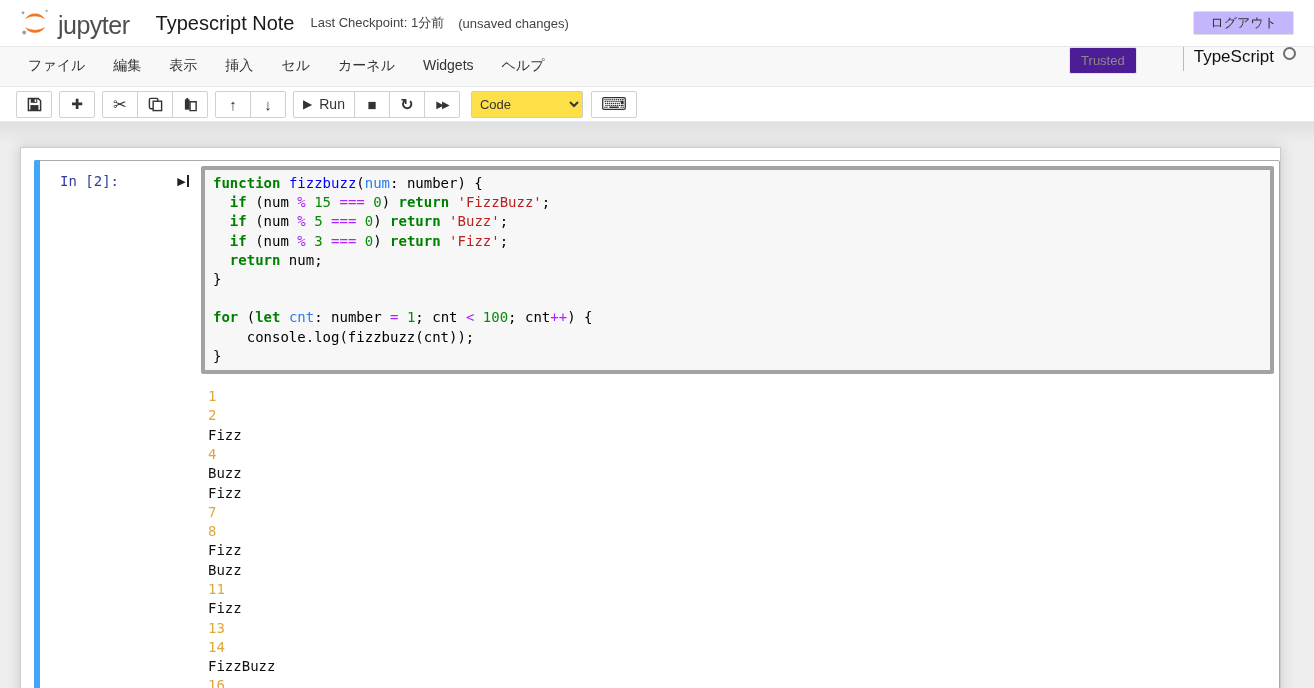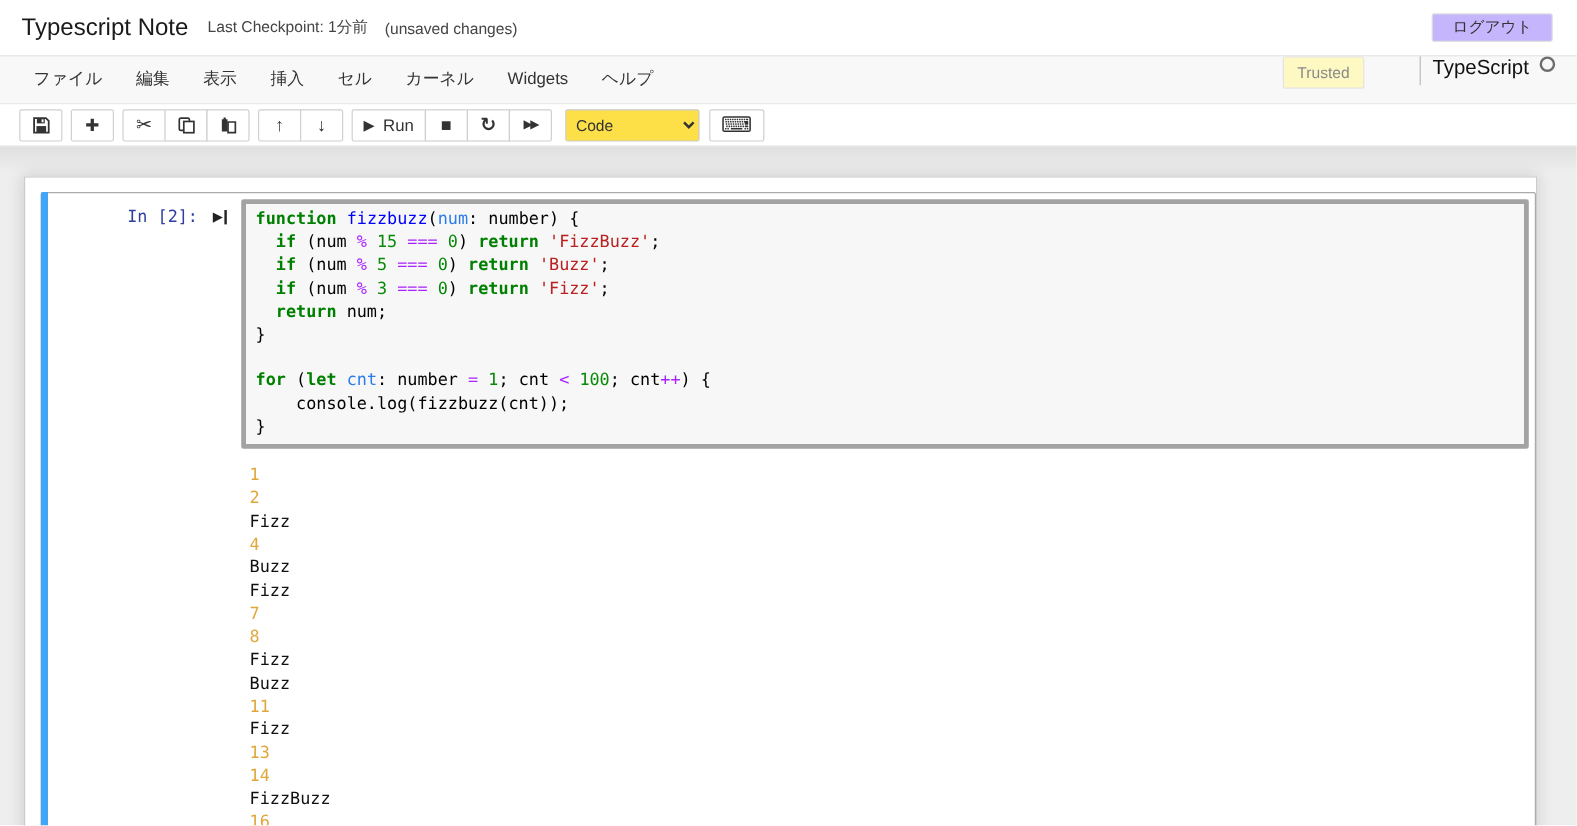--- a/index.html
+++ b/index.html
@@ -26,21 +26,21 @@
     padding:2px 16px;cursor:pointer;font-family:inherit;
   }
   
   .menubar{
     height:41px;background:#f8f8f8;border-top:1px solid #e7e7e7;border-bottom:1px solid #e7e7e7;
     display:flex;align-items:flex-start;padding:0 18px 0 14px;
   }
   .menu-item{font-size:14px;color:#333;padding:10px 14px;cursor:pointer;}
   .menu-spacer{flex:1;}
   .trusted-badge{
-    font-size:13px;color:#8a8a8a;border:1px solid #e3e3e3;background:#fef9c3;border-radius:2px;
+    font-size:13px;color:#8a8a8a;border:1px solid #e3e3e3;background:#4c1d95;border-radius:2px;
     padding:5px 11px;margin-right:46px;cursor:pointer;
   }
   .kernel-divider{width:1px;height:24px;background:#bbb;margin-right:8px;}
   .kernel-name{font-size:17px;color:#111;margin:0 9px 4px 2px;}
   .kernel-indicator{
     width:13px;height:13px;border:2px solid #6d6d6d;border-radius:50%;display:inline-block;
   }
   
   .toolbar{height:35px;background:#fff;display:flex;align-items:center;padding:0 16px;border-bottom:1px solid #e9e9e9;}
   .btn-group{display:flex;margin-right:7px;}
@@ -80,21 +80,21 @@
   .cell{
     position:relative;border:1px solid #ababab;border-radius:2px;background:#fff;
     padding:5px;width:1246px;min-height:600px;
   }
   .cell-selectbar{
     position:absolute;left:-1px;top:-1px;bottom:-1px;width:6px;background:var(--sel);
     border-radius:2px 0 0 2px;
   }
   .input-row{display:flex;align-items:flex-start;}
   .prompt-col{
-    width:125px;flex:none;text-align:right;padding-top:7px;
+    width:125px;flex:none;text-align:left;padding-top:7px;
     font-family:"DejaVu Sans Mono","Liberation Mono",monospace;font-size:14px;color:var(--prompt);padding-left:20px;
   }
   .expander-col{width:36px;flex:none;display:flex;justify-content:center;align-items:center;padding-top:9px;cursor:pointer;}
   .expander-icon{display:flex;align-items:center;color:#212121;}
   .expander-icon .tri{font-size:11px;line-height:1;}
   .expander-icon .bar{width:2px;height:12px;background:#212121;margin-left:1px;}
   .code-area{
     flex:1;background:#f7f7f7;border:4px solid #a3a3a3;border-radius:2px;
     padding:4px 8px;cursor:text;
   }
@@ -115,20 +115,30 @@
     font-family:"DejaVu Sans Mono","Liberation Mono",monospace;font-size:14px;
     line-height:19.3px;color:#111;white-space:pre;
   }
   .out-number{color:var(--outnum);}
   .out-string{color:#111;}
 </style>
 </head>
 <body>
 
 <div class="header">
+  <div class="logo">
+    <svg class="icon-svg" width="34" height="34" viewBox="0 0 34 34">
+      <path d="M7 21 A 11.5 11.5 0 0 0 27 21 A 15.5 13 0 0 1 7 21 Z" fill="#F37726"></path>
+      <path d="M7 13.2 A 11.5 11.5 0 0 1 27 13.2 A 15.5 13 0 0 0 7 13.2 Z" fill="#F37726"></path>
+      <circle cx="6.2" cy="26.5" r="1.9" fill="#9E9E9E"></circle>
+      <circle cx="5.0" cy="6.8" r="1.4" fill="#9E9E9E"></circle>
+      <circle cx="28.6" cy="4.8" r="1.1" fill="#9E9E9E"></circle>
+    </svg>
+    <span class="logo-word">jupyter</span>
+  </div>
   <span class="nb-title">Typescript Note</span>
   <span class="checkpoint">Last Checkpoint: 1分前</span>
   <span class="unsaved">(unsaved changes)</span>
   <div class="header-spacer"></div>
   <button class="logout-btn">ログアウト</button>
 </div>
 
 <div class="menubar">
   <span class="menu-item">ファイル</span>
   <span class="menu-item">編集</span>

